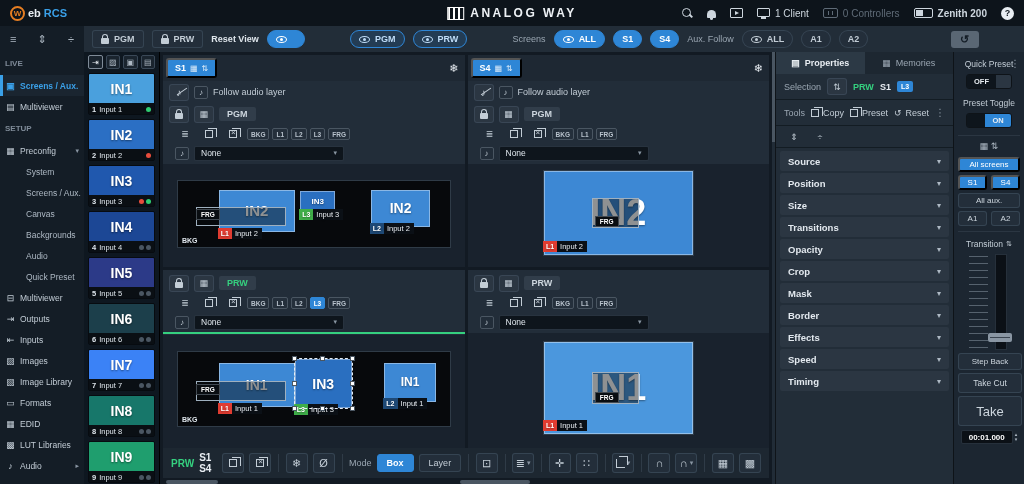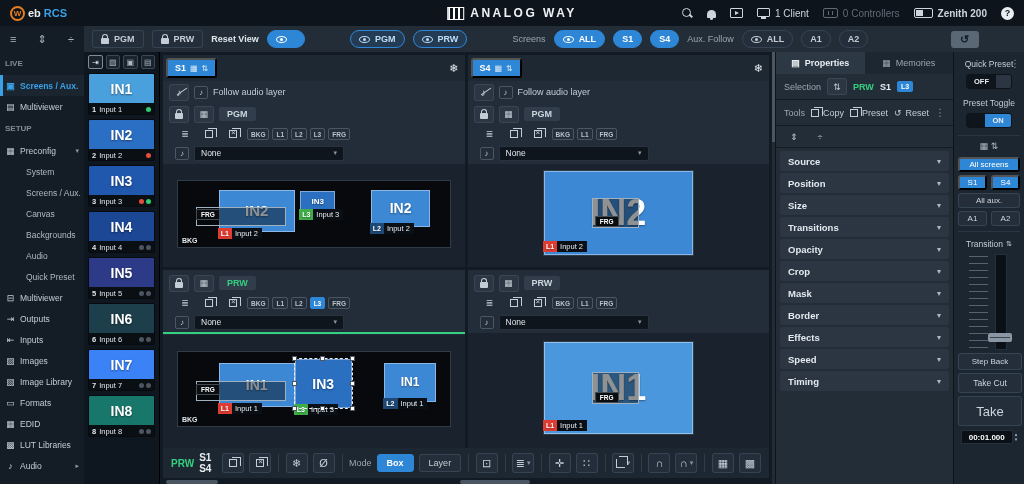--- a/index.html
+++ b/index.html
@@ -481,20 +481,33 @@
         <div class="in-strip">
           <b>8</b>
           <span>Input 8</span>
           <span class="dots">
             <i style="background: rgb(74, 86, 98);"></i>
             <i style="background: rgb(74, 86, 98);"></i>
           </span>
         </div>
       </div>
 
+      <div class="in-tile">
+        <div class="in-big" style="background: rgb(31, 158, 110);">
+          <span>IN9</span>
+        </div>
+        <div class="in-strip">
+          <b>9</b>
+          <span>Input 9</span>
+          <span class="dots">
+            <i style="background: rgb(74, 86, 98);"></i>
+            <i style="background: rgb(74, 86, 98);"></i>
+          </span>
+        </div>
+      </div>
     </div>
 
 </div>
 
 <div class="main">
   <div class="deckgrid">
 
     <section class="deck">
       <div class="deck-h">
         <button class="scr-btn">

